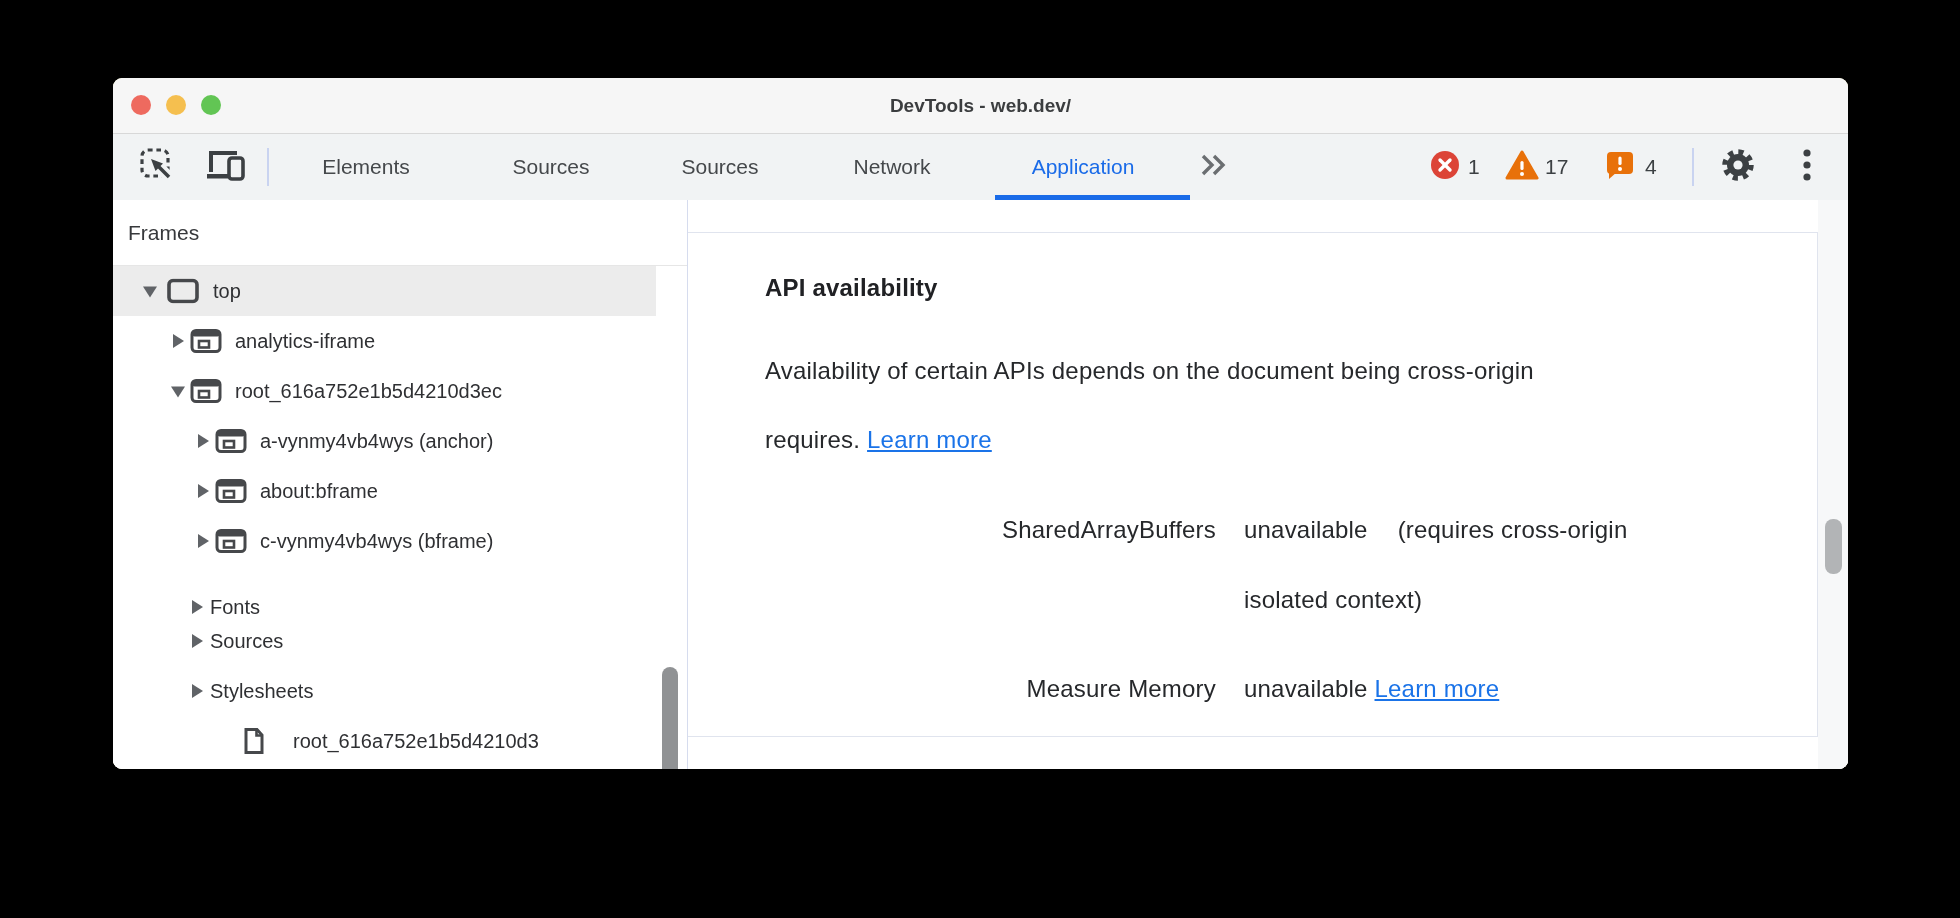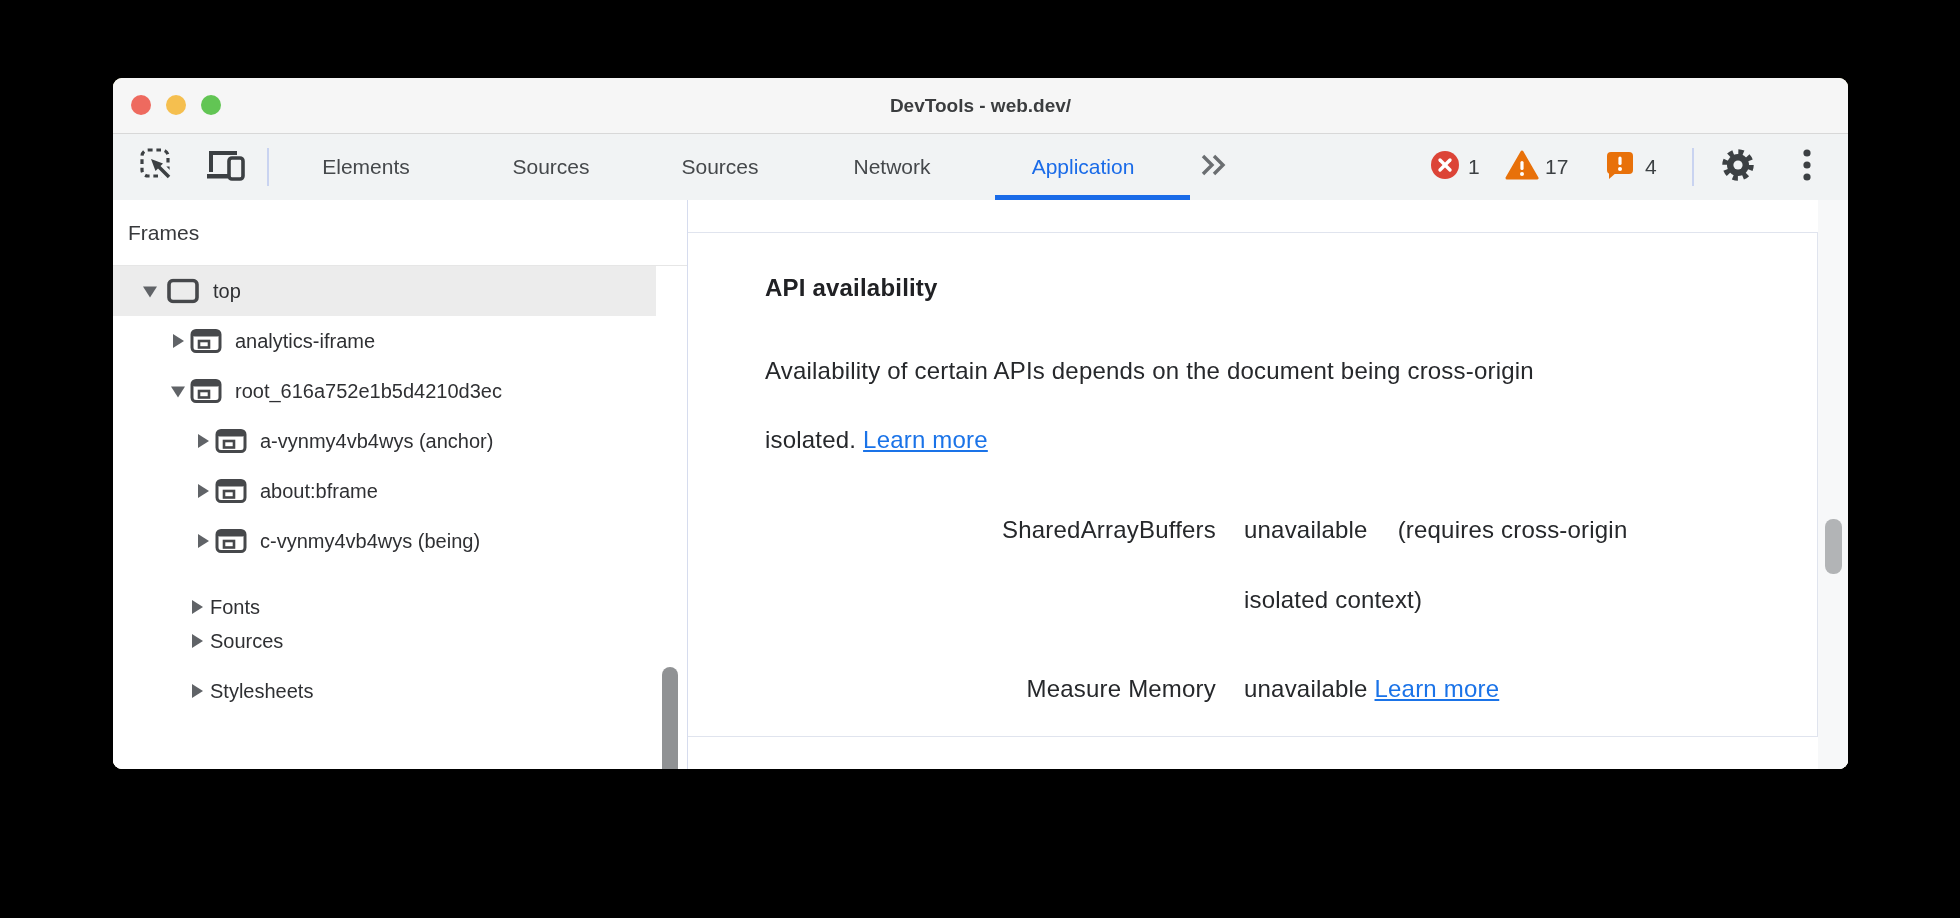--- a/index.html
+++ b/index.html
@@ -205,57 +205,64 @@
             <span class="tlabel" style="left:147px">about:bframe</span>
           </div>
 
           <div class="trow" style="top:250px">
             <span class="twisty right" style="left:85px"></span>
             <svg class="fico" style="left:102px" width="32" height="25" viewBox="0 0 32 25">
               <rect x="2" y="2" width="28" height="21" rx="4" fill="none" stroke="#46484b" stroke-width="3"></rect>
               <rect x="2.5" y="2.5" width="27" height="5.5" rx="2" fill="#46484b"></rect>
               <rect x="9" y="12.5" width="10" height="6.5" fill="none" stroke="#46484b" stroke-width="2.6"></rect>
             </svg>
-            <span class="tlabel" style="left:147px">c-vynmy4vb4wys (being)</span>
+            <span class="tlabel" style="left:147px">c-vynmy4vb4wys (bframe)</span>
           </div>
 
           <div class="trow" style="top:316px">
             <span class="twisty right" style="left:79px"></span>
             <span class="tlabel" style="left:97px">Fonts</span>
           </div>
 
           <div class="trow" style="top:350px">
             <span class="twisty right" style="left:79px"></span>
             <span class="tlabel" style="left:97px">Sources</span>
           </div>
 
           <div class="trow" style="top:400px">
             <span class="twisty right" style="left:79px"></span>
             <span class="tlabel" style="left:97px">Stylesheets</span>
           </div>
 
+          <div class="trow" style="top:450px">
+            <svg class="fico" style="left:130px" width="22" height="27" viewBox="0 0 22 27">
+              <path d="M3 2 L14 2 L19 7.5 L19 25 L3 25 Z" fill="none" stroke="#46484b" stroke-width="3"></path>
+              <path d="M13.5 2 L13.5 8 L19 8" fill="none" stroke="#46484b" stroke-width="2.6"></path>
+            </svg>
+            <span class="tlabel" style="left:180px">root_616a752e1b5d4210d3</span>
+          </div>
         </div>
 
         <div class="sb-vthumb"></div>
 
       </aside>
 
       <div class="divider"></div>
 
       <main class="main">
         <div class="gutter"></div>
         <div class="main-vthumb"></div>
 
         <section class="card">
           <div class="abs heading" style="left:77px;top:41px">API availability</div>
 
           <div class="abs" style="left:77px;top:124px">Availability of certain APIs depends on the document being cross-origin</div>
 
           <div class="abs" style="left:77px;top:193px">
-            <span>isolated.</span>
+            <span>requires.</span>
             <a class="link">Learn more</a>
           </div>
 
           <div class="abs kv-key" style="left:0px;top:283px">SharedArrayBuffers</div>
           <div class="abs" style="left:556px;top:283px">
             <span>unavailable</span><span class="gapspan"></span><span>(requires cross-origin</span>
           </div>
           <div class="abs" style="left:556px;top:353px">isolated context)</div>
 
           <div class="abs kv-key" style="left:0px;top:442px">Measure Memory</div>

